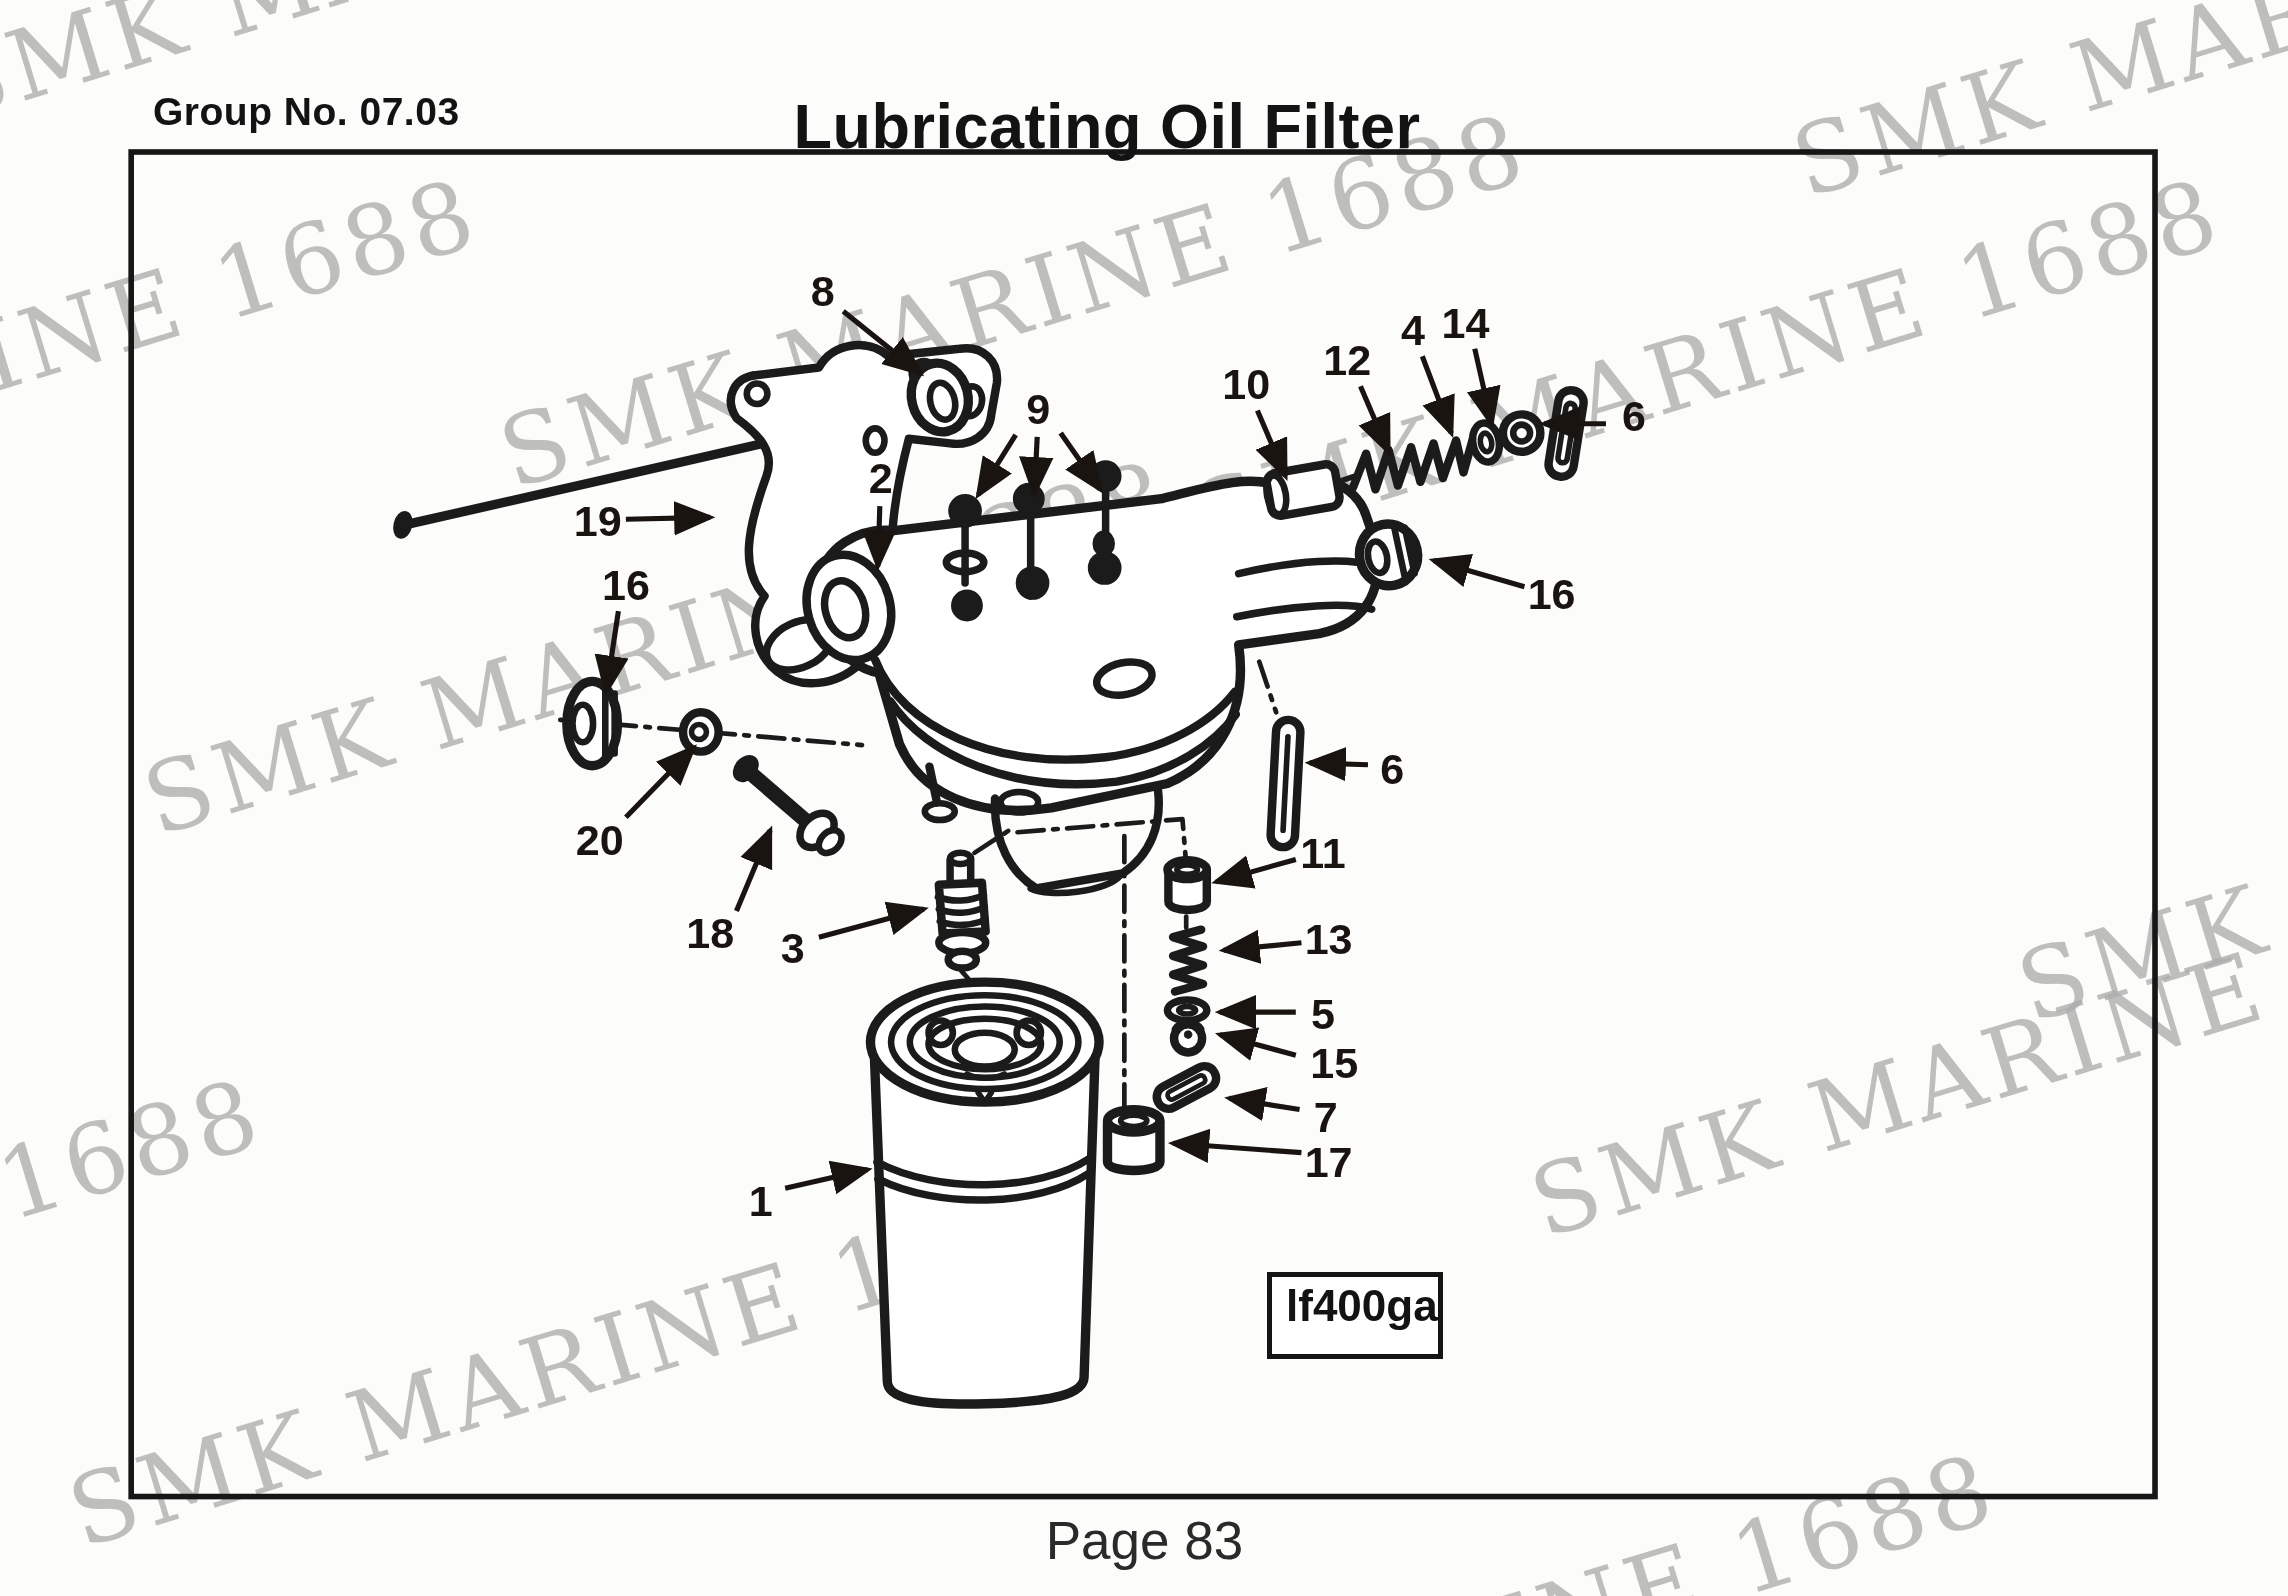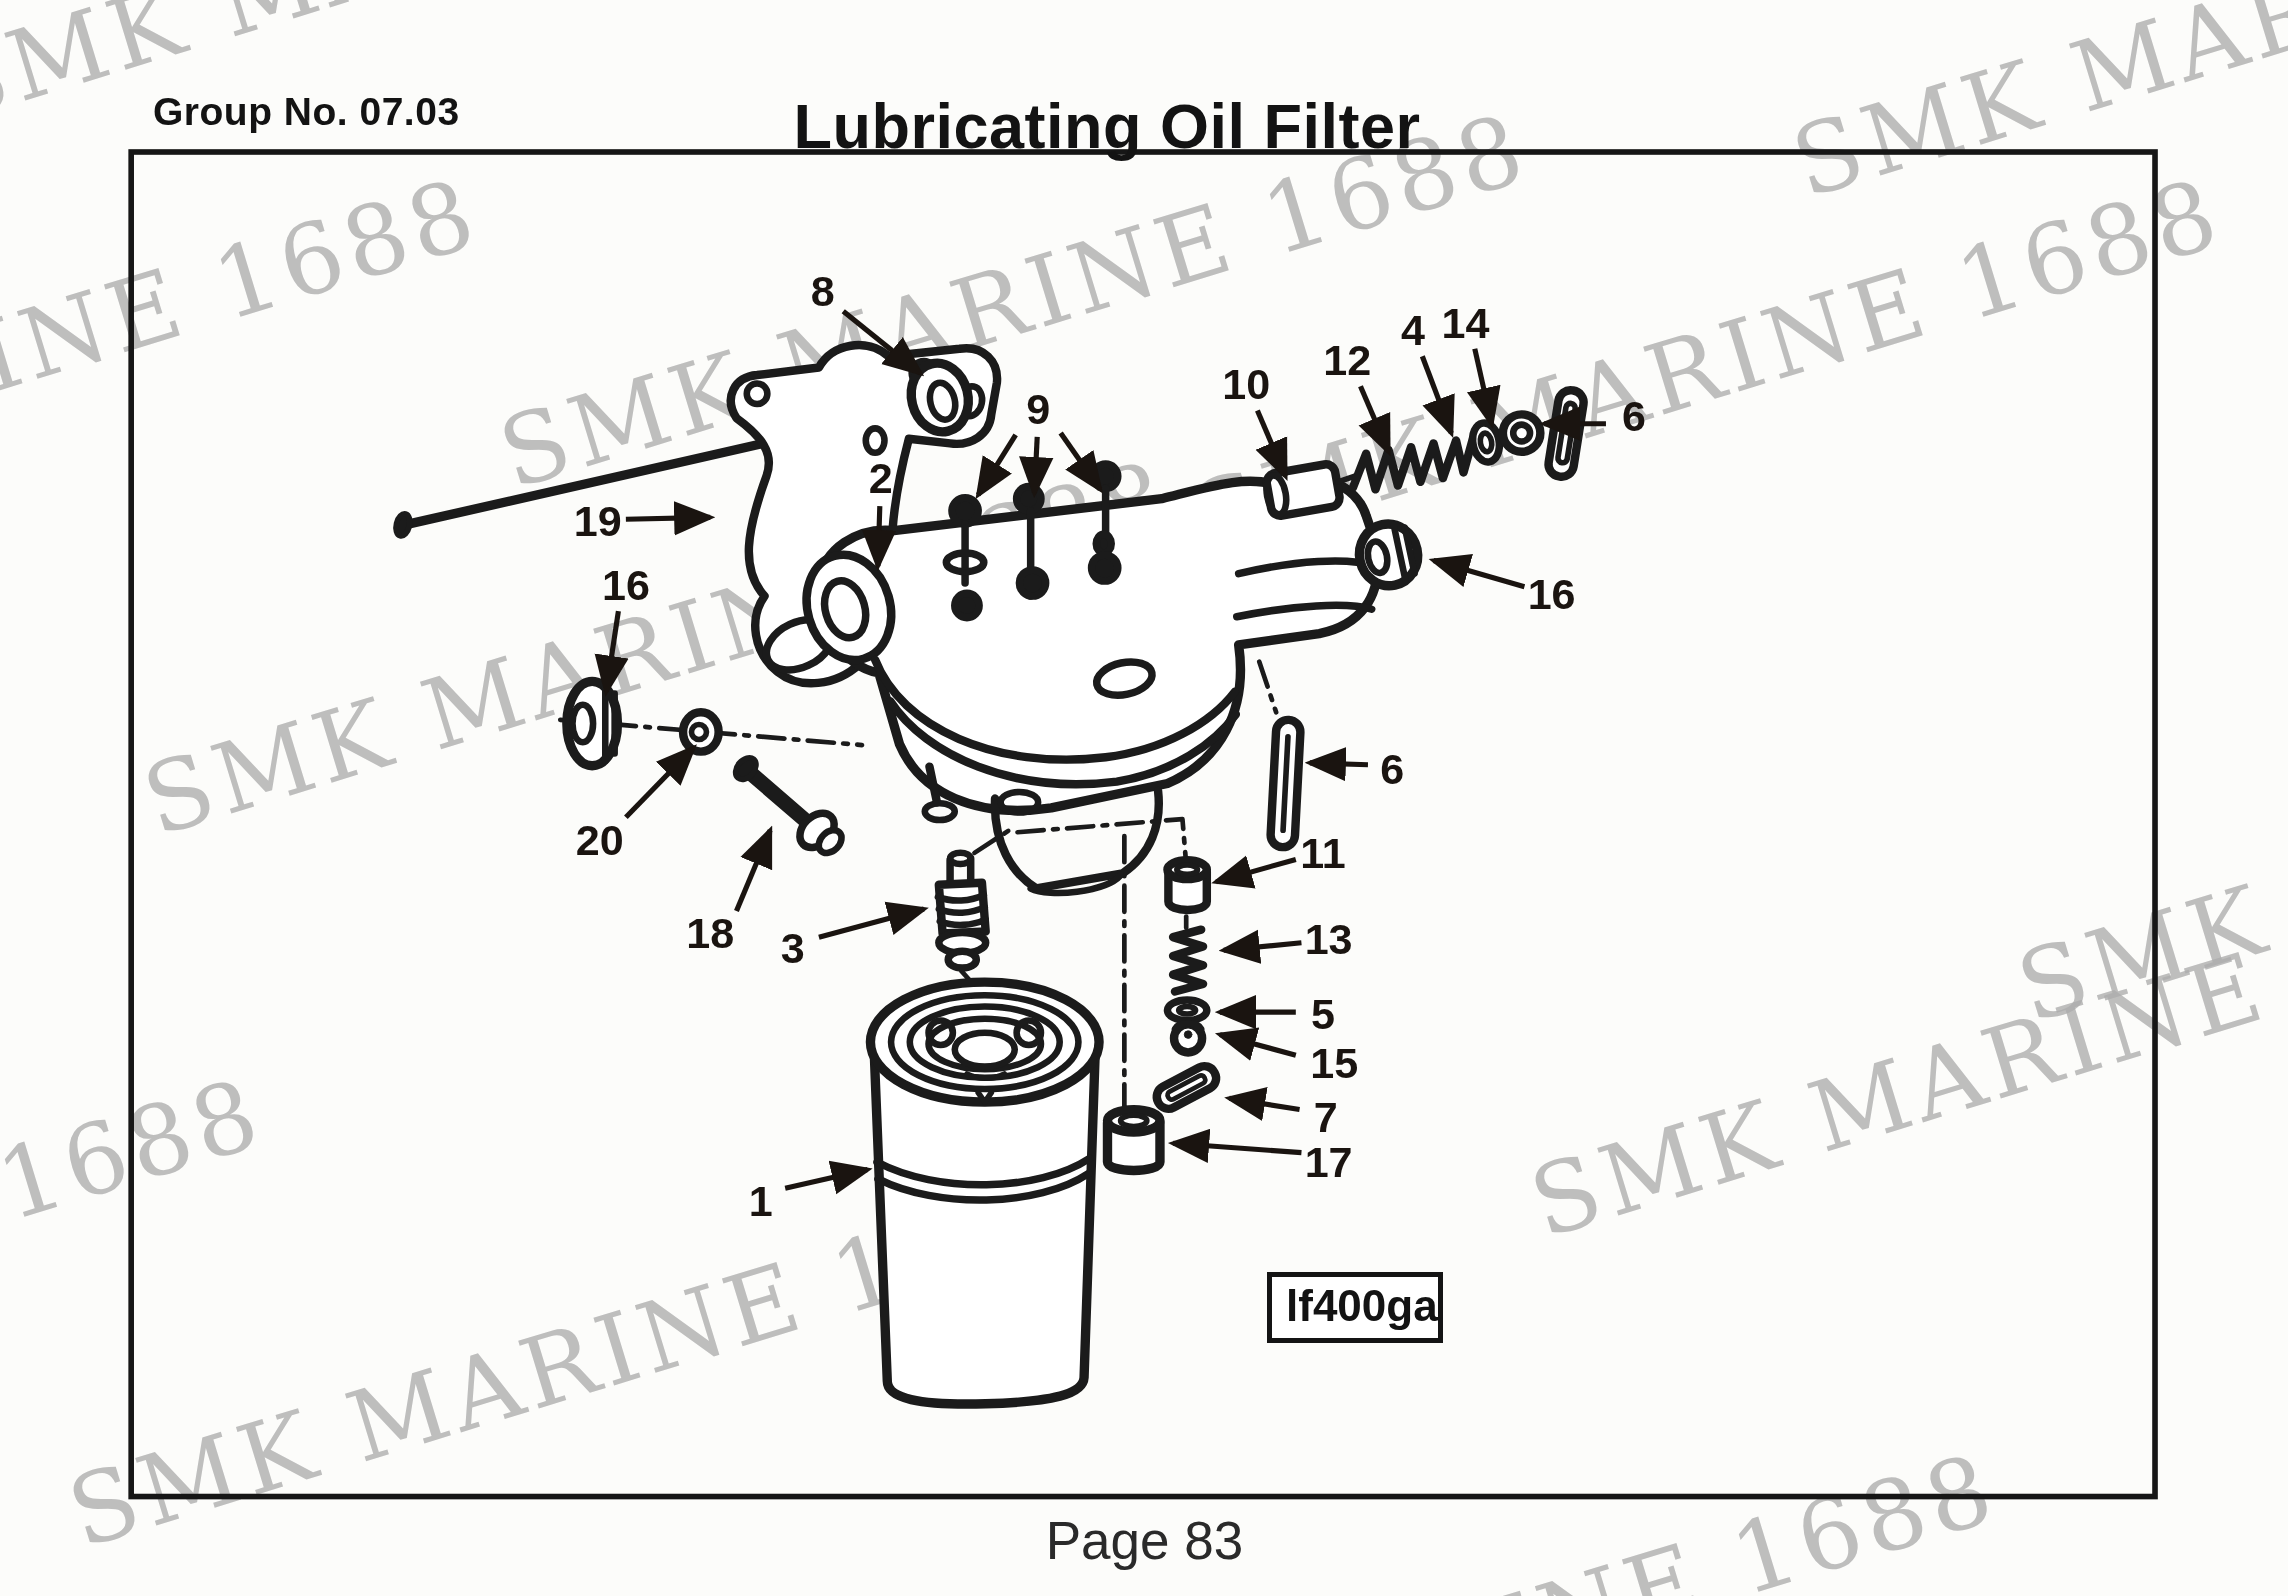--- a/index.html
+++ b/index.html
@@ -34,21 +34,21 @@
   
   .hdr{position:absolute;top:90px;z-index:3;font-size:39px;font-weight:700;color:#131313;letter-spacing:0.5px;}
   #hdr-left{left:153px;}
   #hdr-center{left:0;right:75px;text-align:center;font-size:63px;}
   #hdr-right{right:136px;}
   .footer{
     position:absolute;left:0;right:0;top:1510px;z-index:3;
     text-align:center;font-size:53px;font-weight:400;color:#2a2a2a;
   }
   .fig-tag{
-    position:absolute;left:1267px;top:1272px;width:176px;height:71px;z-index:3;
+    position:absolute;left:1267px;top:1272px;width:176px;height:87px;z-index:3;
     box-sizing:border-box;border:5.6px solid #141414;background:#ffffff;
     font-size:44px;font-weight:700;color:#131313;
     line-height:58px;padding-left:14px;
   }
 </style>
 </head>
 <body>
 
 <div class="page">
 

